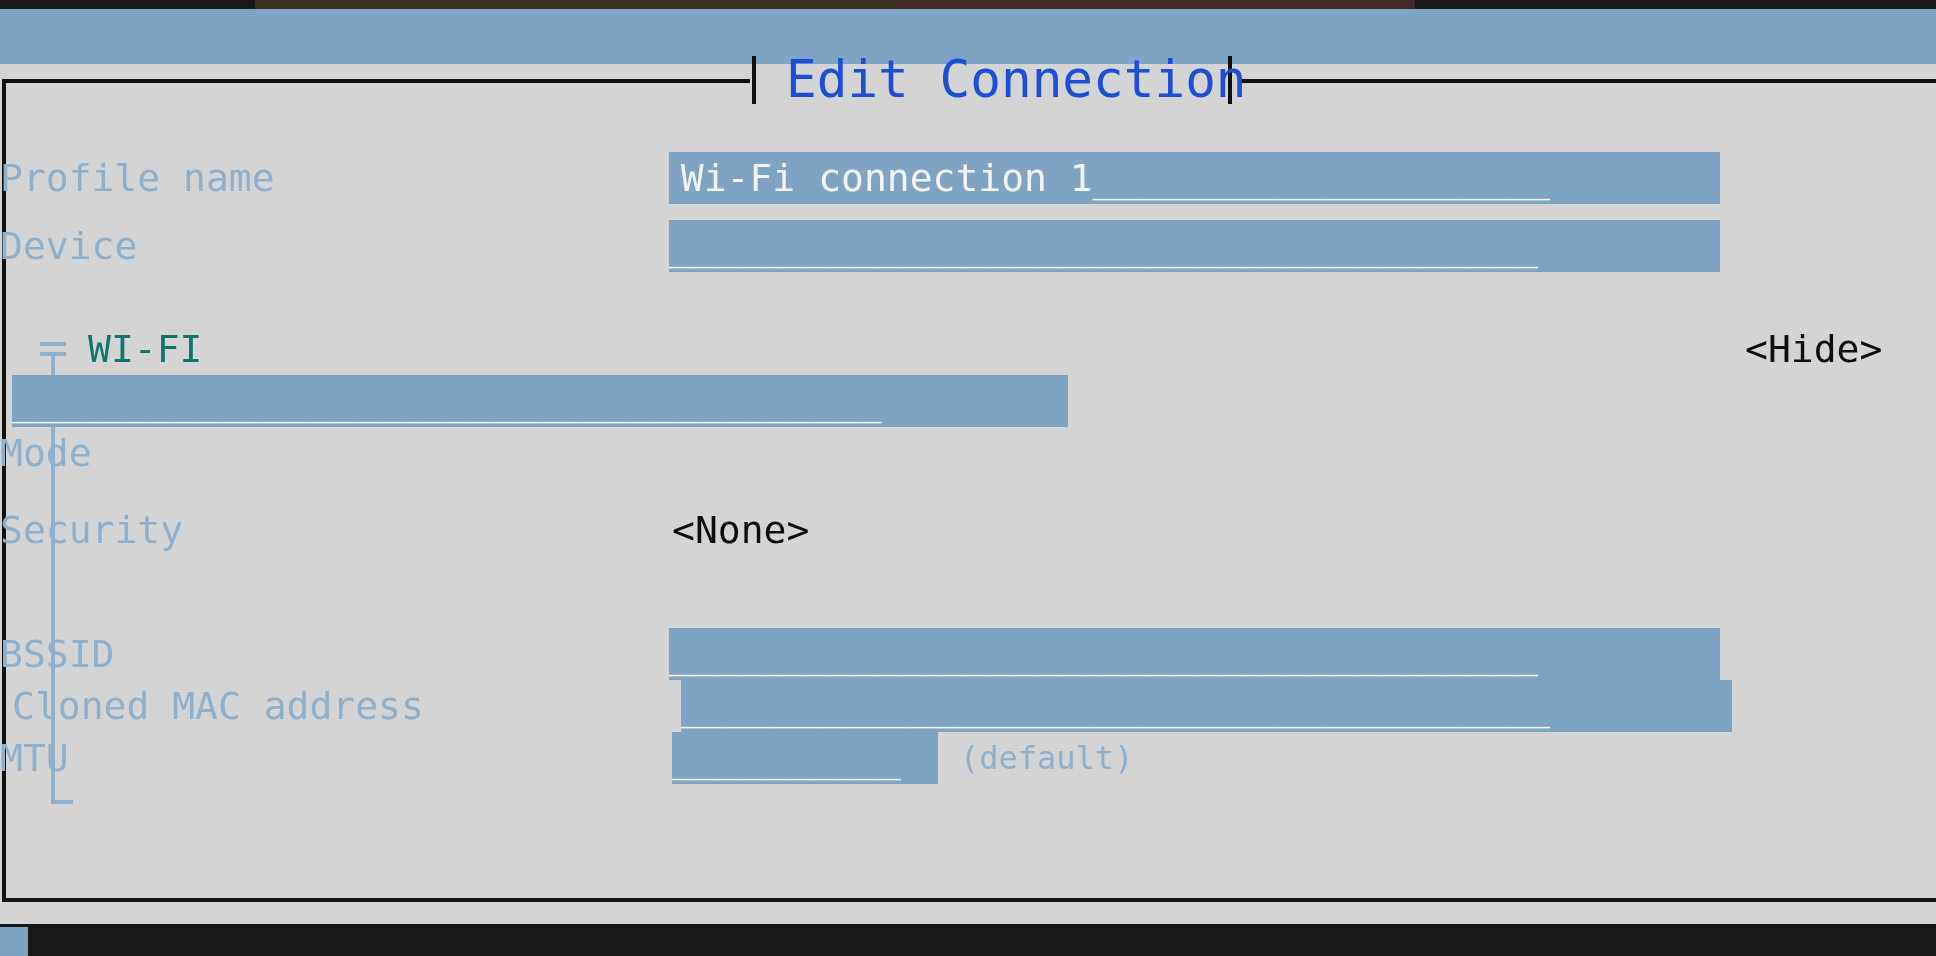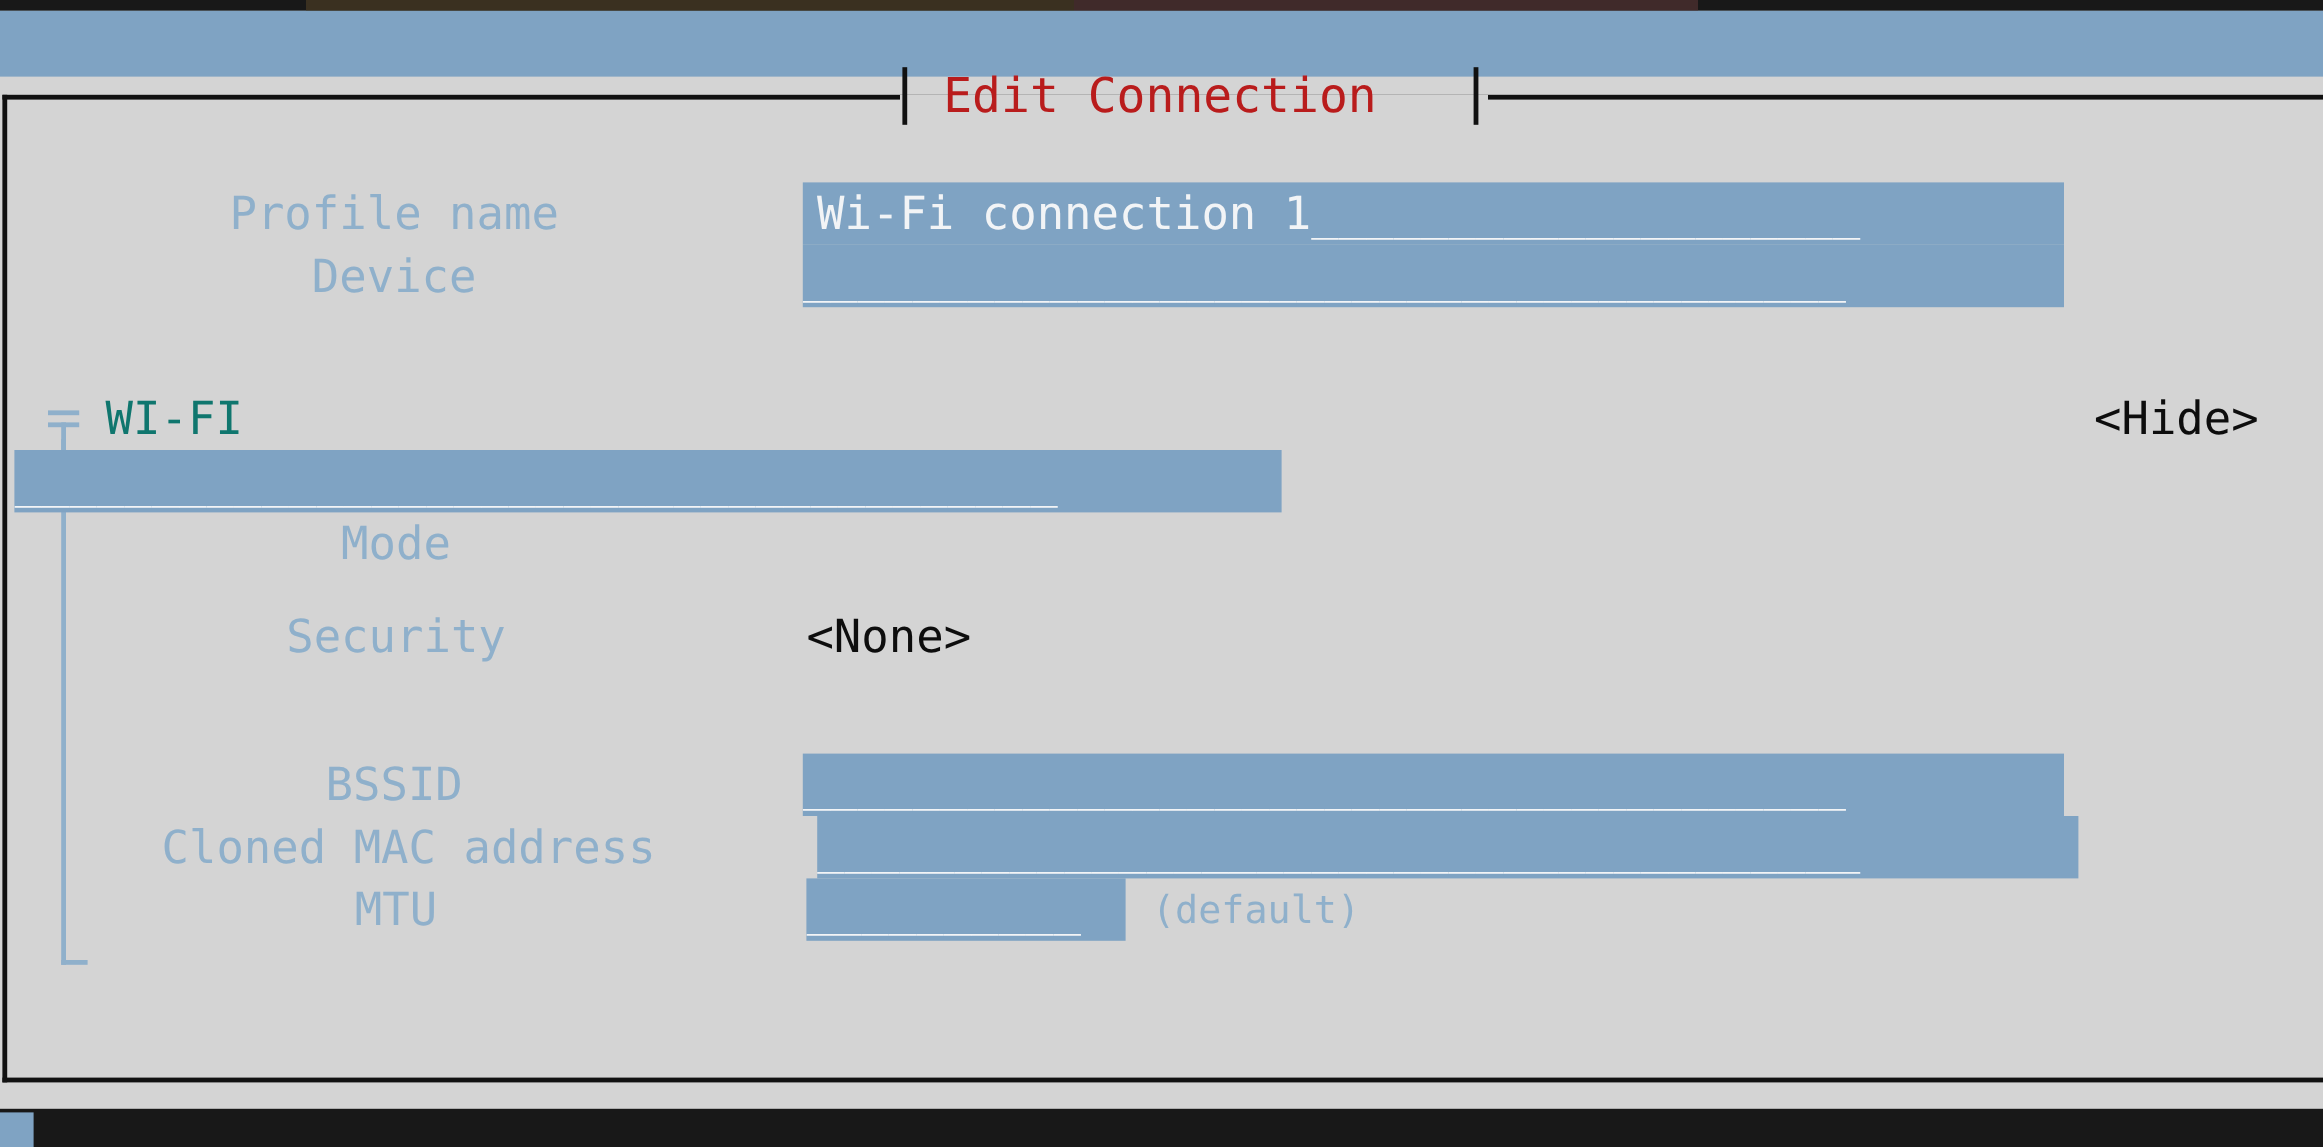--- a/index.html
+++ b/index.html
@@ -96,44 +96,44 @@
     height: 48px;
     background: #111111;
   }
   .title-tick.left  { left: 752px; }
   .title-tick.right { left: 1228px; }
 
   .dialog-title {
     position: absolute;
     left: 786px;
     top: 58px;
-    font-size: 40px;
+    font-size: 51px;
     line-height: 44px;
     letter-spacing: 0px;
-    color: #b91c1c;
+    color: #1d4ed8;
     white-space: pre;
   }
 
   
   .form {
     position: absolute;
     left: 0; top: 0; right: 0; bottom: 0;
   }
 
   .row {
     position: absolute;
     height: 52px;
     display: flex;
     align-items: center;
     white-space: pre;
   }
 
   .label {
     display: inline-block;
-    text-align: center;
+    text-align: left;
     font-size: 38px;
     line-height: 52px;
     color: #8fb0cb;
     white-space: pre;
   }
   .label.required { color: #b4504f; }
 
   .value-black {
     font-size: 38px;
     line-height: 52px;
@@ -234,21 +234,21 @@
   <div class="dialog-title">Edit Connection</div>
 
   <div class="form">
 
     <div class="row" style="left:0px; top:152px; width:1720px;">
       <span class="label" style="width:660px;">Profile name</span>
       <span style="width:12px;"></span>
       <span class="entry" style="width:1056px;padding-left:12px;"><span>Wi-Fi connection 1</span><span>____________________</span></span>
     </div>
 
-    <div class="row" style="left:0px; top:204px; width:1720px;">
+    <div class="row" style="left:0px; top:220px; width:1720px;">
       <span class="label" style="width:660px;">Device</span>
       <span style="width:12px;"></span>
       <span class="entry" style="width:1056px;"><span></span><span>______________________________________</span></span>
     </div>
 
     <div class="tree-toggle">
       <div class="bar1"></div>
       <div class="bar2"></div>
       <div class="stem"></div>
     </div>

